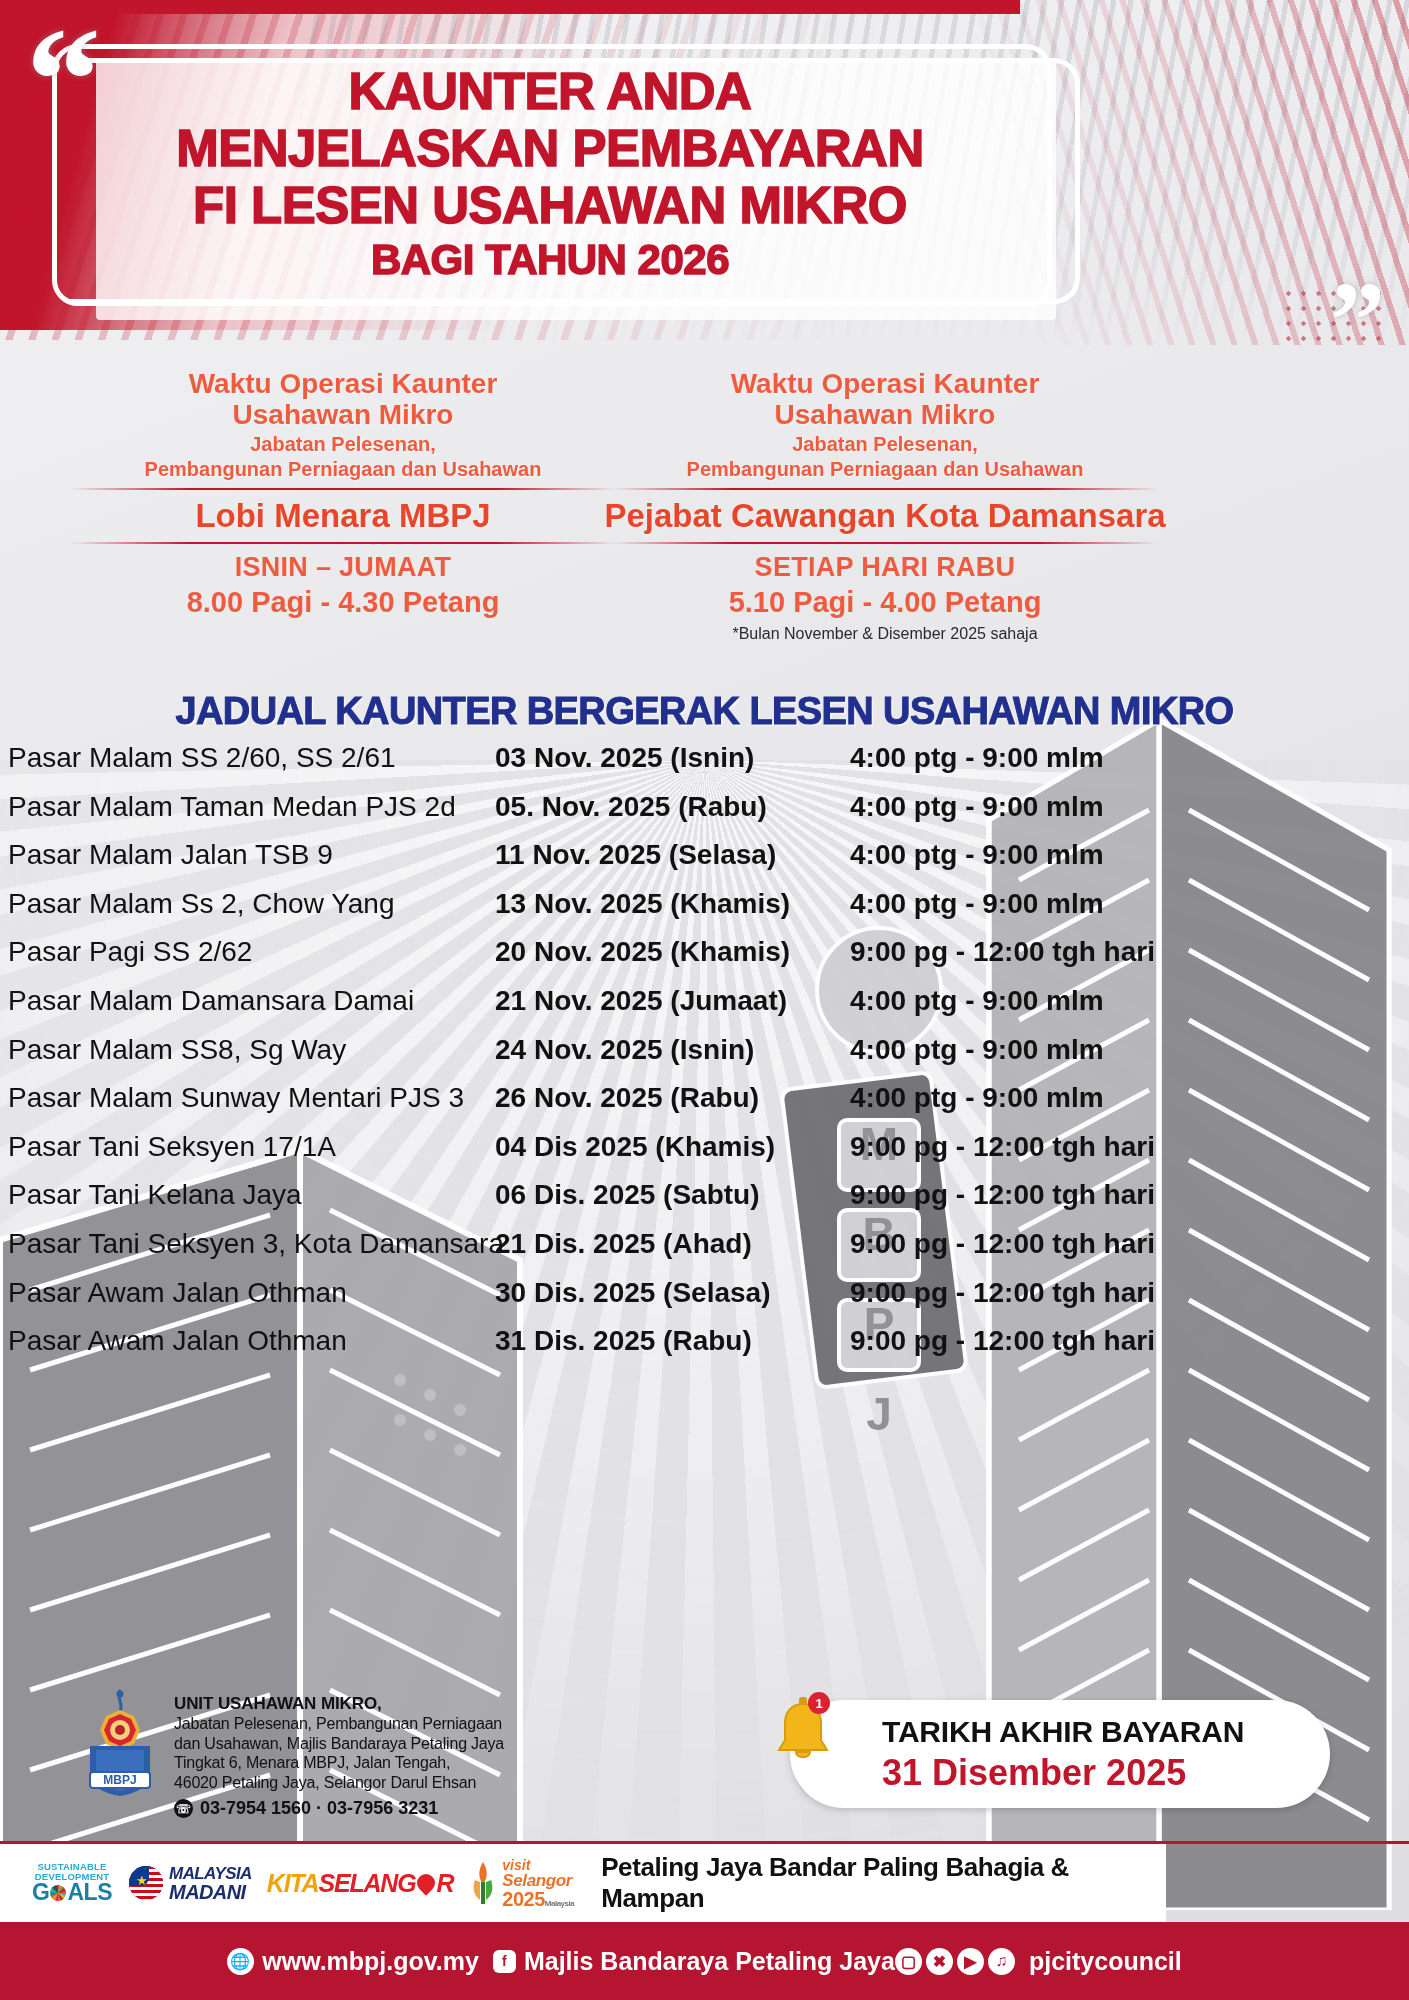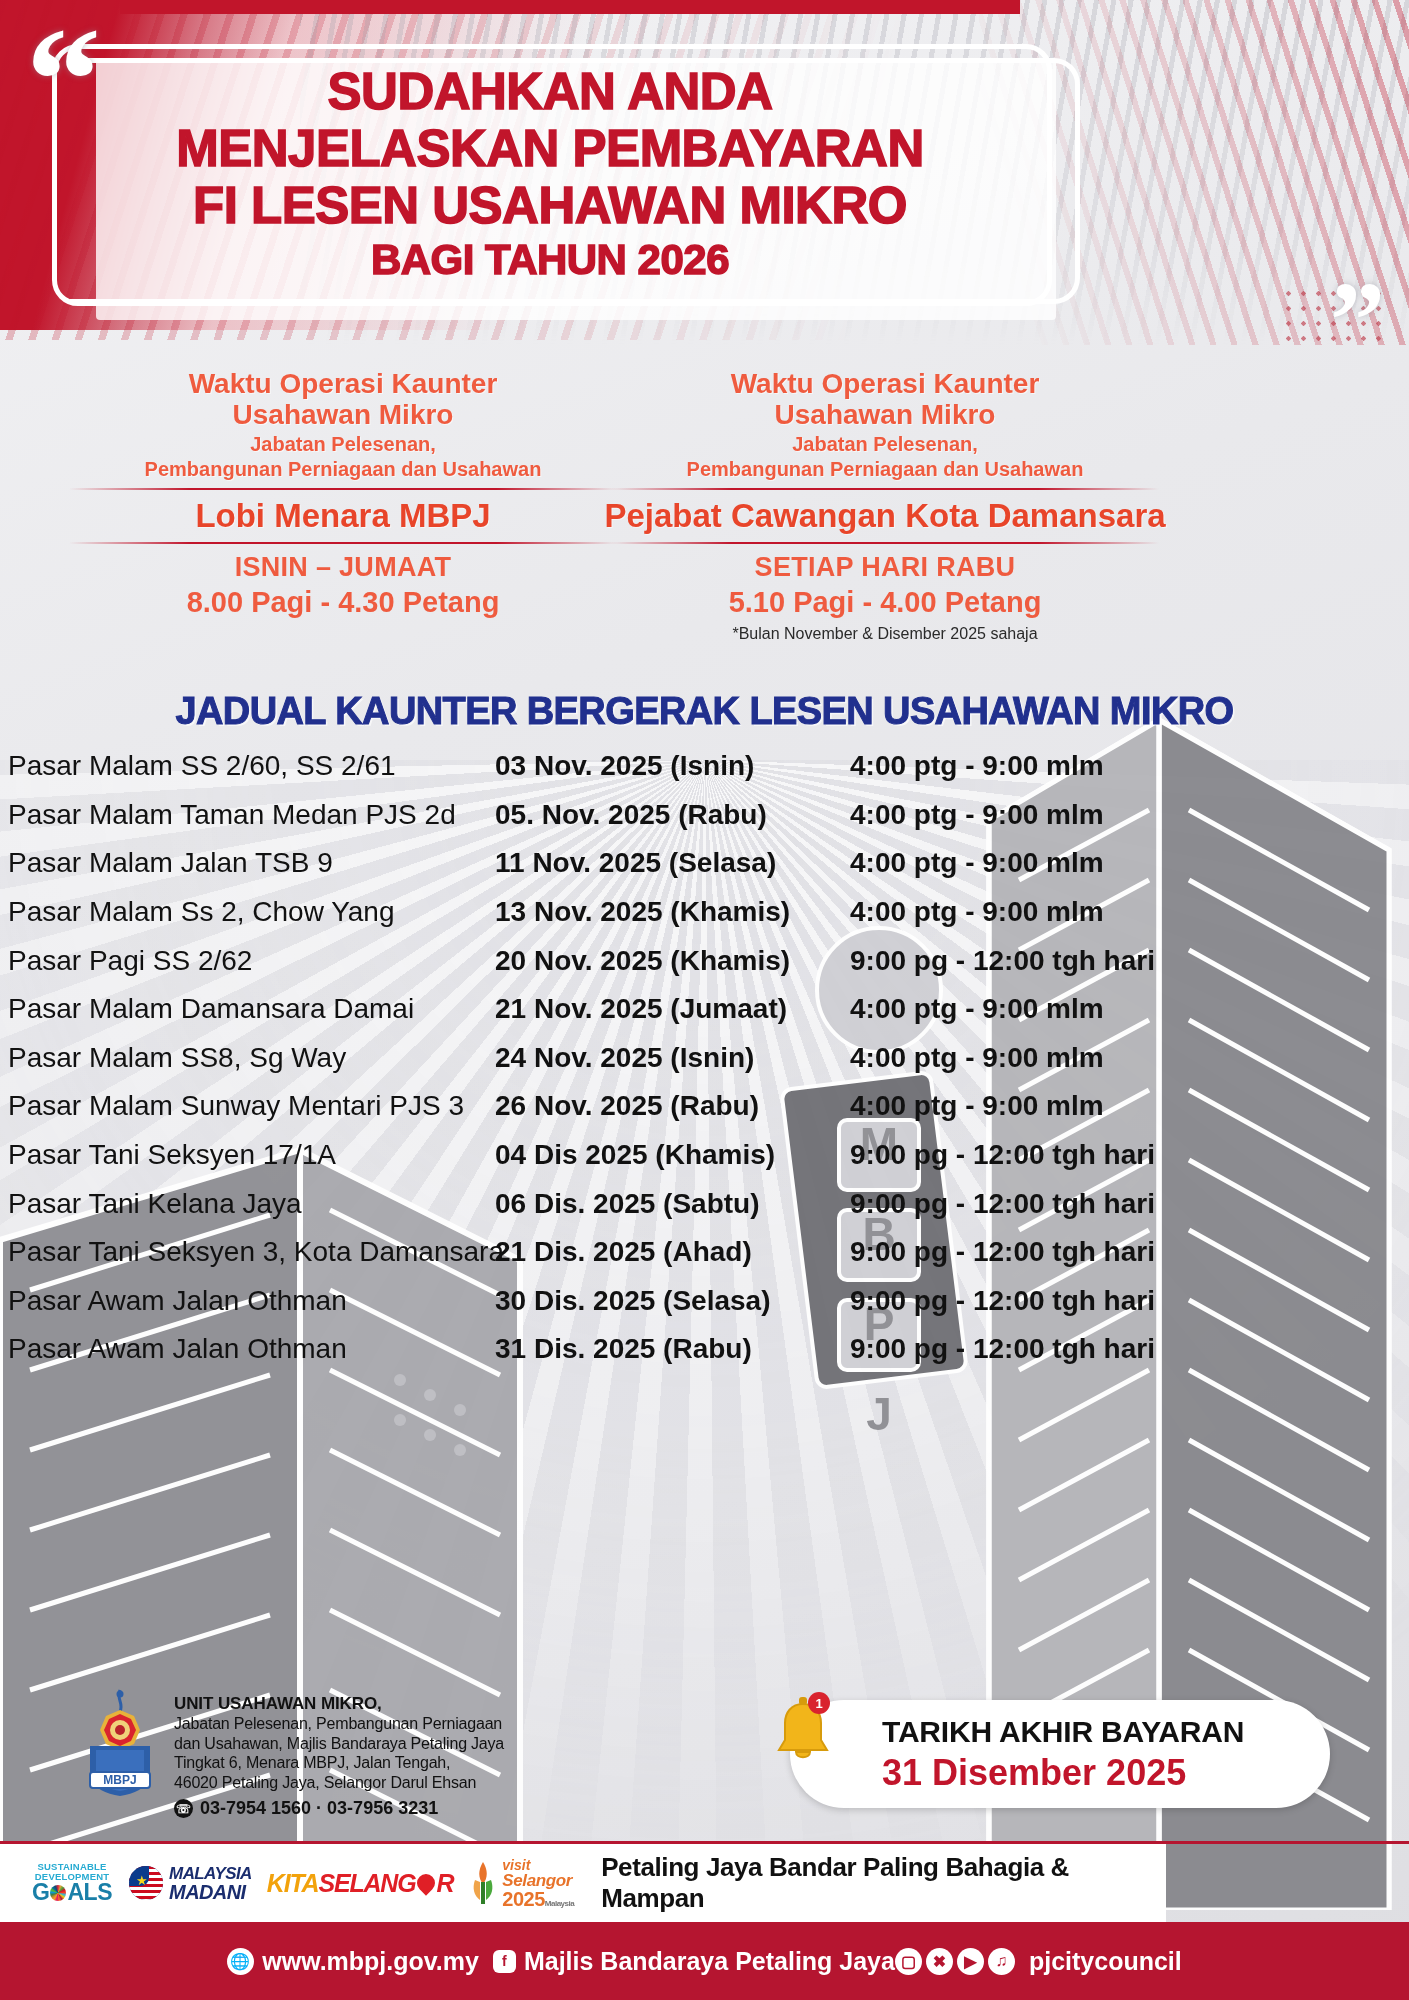--- a/index.html
+++ b/index.html
@@ -168,21 +168,21 @@
     letter-spacing: -0.6px;
     -webkit-text-stroke: 1px #21308e;
     text-shadow: 2px 2px 0 rgba(255,255,255,.65);
   }
 
   
   .sched {
     position: absolute; left: 0; top: 742px; width: 1409px;
   }
   .srow {
-    display: flex; align-items: center;
+    display: flex; align-items: flex-start;
     height: 48.6px;
   }
   .s-place {
     width: 495px; padding-left: 8px;
     font-size: 28px; color: #111; font-weight: 500;
     white-space: nowrap;
   }
   .s-date {
     width: 355px;
     font-size: 28px; color: #111; font-weight: 600;
@@ -360,21 +360,21 @@
         <circle cx="460" cy="330" r="6"></circle>
     </g>
   </svg>
 
   <div class="hdr-frame"></div>
   <div class="hdr-frame2"></div>
   <div class="quote-open">“</div>
   <div class="quote-close">”</div>
 
   <div class="title-wrap">
-    <div class="t-line t1">SUDAHKAN ANDA</div>
+    <div class="t-line t1">KAUNTER ANDA</div>
     <div class="t-line t2">MENJELASKAN PEMBAYARAN</div>
     <div class="t-line t3">FI LESEN USAHAWAN MIKRO</div>
     <div class="t-line t4">BAGI TAHUN 2026</div>
   </div>
 
   <div class="cols">
 
     <div class="col col-left">
       <div class="c-head1">Waktu Operasi Kaunter</div>
       <div class="c-head1">Usahawan Mikro</div>

